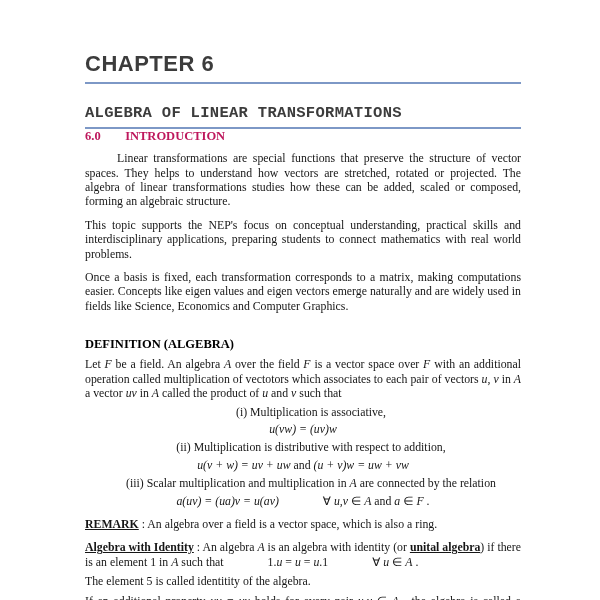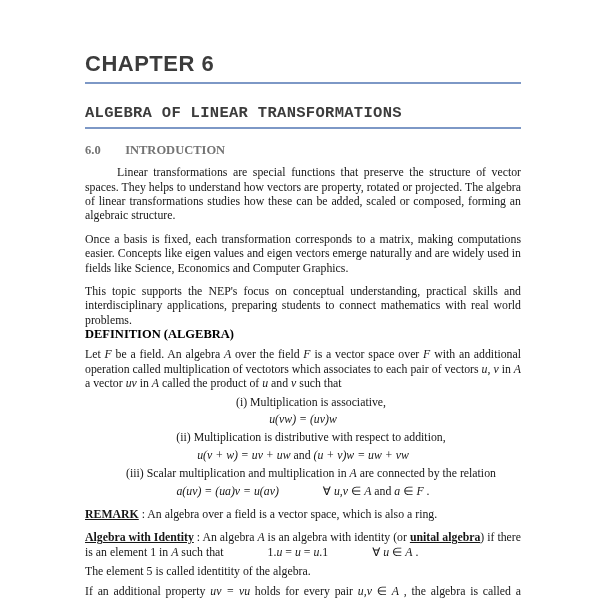--- a/index.html
+++ b/index.html
@@ -43,36 +43,35 @@
     font-weight: bold;
     letter-spacing: 0.3px;
     color: var(--heading-gray);
     margin-top: 21px;
     line-height: 1.1;
   }
   .rule2 { margin-top: 5px; }
   h3.intro-h {
     font-size: 12.5px;
     font-weight: bold;
-    margin-top: 14px;
-    color: #737373;
+    color: #be185d;
   }
   h3.intro-h .hnum { display: inline-block; width: 37px; }
   p {
     font-size: 11.8px;
     line-height: 14.4px;
     text-align: justify;
     margin-top: 9px;
     color: var(--text);
   }
   p.indent { text-indent: 32px; margin-top: 7px; }
   h4.def-h {
     font-size: 12.5px;
     font-weight: bold;
-    margin-top: 0;
+    margin-top: 24px;
     color: #000;
   }
   .ditem { margin-top: 0; }
   p.dlabel { padding-left: 16px; margin-top: 4px; text-align: center; }
   p.eq {
     text-align: center;
     margin-top: 3px;
     text-align-last: center;
   }
   .it { font-style: italic; }
@@ -90,23 +89,23 @@
     <div class="rule"></div>
 
     <h2 class="section">ALGEBRA OF LINEAR TRANSFORMATIONS</h2>
     <div class="rule rule2"></div>
 
     <h3 class="intro-h">
       <span class="hnum">6.0</span>
       <span>INTRODUCTION</span>
     </h3>
 
-    <p class="indent">Linear transformations are special functions that preserve the structure of vector spaces. They helps to understand how vectors are property, rotated or projected. The algebra of linear transformations studies how these can be added, scaled or composed, forming an algebraic structure.</p>
+    <p class="indent">Linear transformations are special functions that preserve the structure of vector spaces. They helps to understand how vectors are stretched, rotated or projected. The algebra of linear transformations studies how these can be added, scaled or composed, forming an algebraic structure.</p>
+    <p>This topic supports the NEP's focus on conceptual understanding, practical skills and interdisciplinary applications, preparing students to connect mathematics with real world problems.</p>
     <p>Once a basis is fixed, each transformation corresponds to a matrix, making computations easier. Concepts like eigen values and eigen vectors emerge naturally and are widely used in fields like Science, Economics and Computer Graphics.</p>
-    <p>This topic supports the NEP's focus on conceptual understanding, practical skills and interdisciplinary applications, preparing students to connect mathematics with real world problems.</p>
 
     <h4 class="def-h">DEFINITION (ALGEBRA)</h4>
     <p class="tight"><span>Let </span><span class="it">F</span><span> be a field. An algebra </span><span class="it">A</span><span> over the field </span><span class="it">F</span><span> is a vector space over </span><span class="it">F</span><span> with an additional operation called multiplication of vectotors which associates to each pair of vectors </span><span class="it">u</span><span>, </span><span class="it">v</span><span> in </span><span class="it">A</span><span> a vector </span><span class="it">uv</span><span> in </span><span class="it">A</span><span> called the product of </span><span class="it">u</span><span> and </span><span class="it">v</span><span> such that</span></p>
 
     <div class="ditem">
       <p class="dlabel"><span>(i) Multiplication is associative,</span></p>
       <p class="eq"><span class="it">u(vw) = (uv)w</span></p>
     </div>
 
     <div class="ditem">

